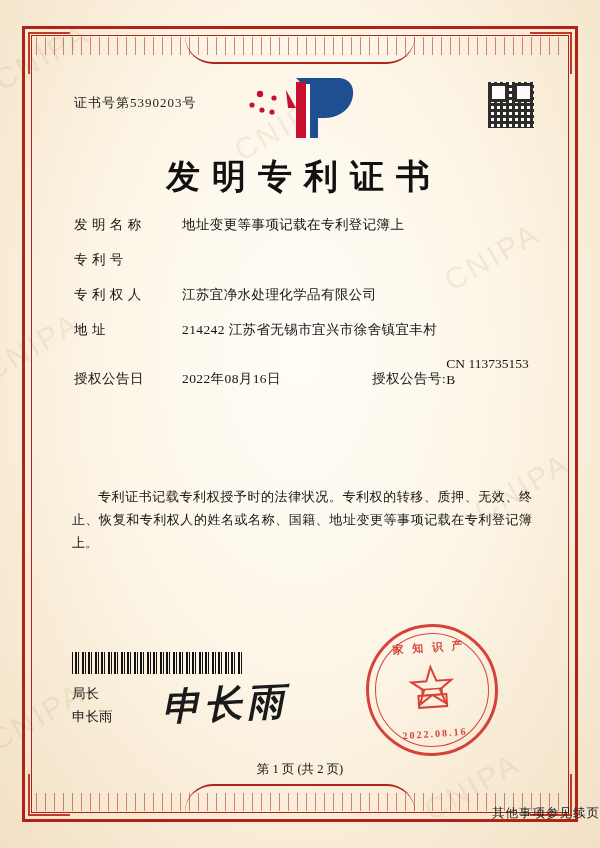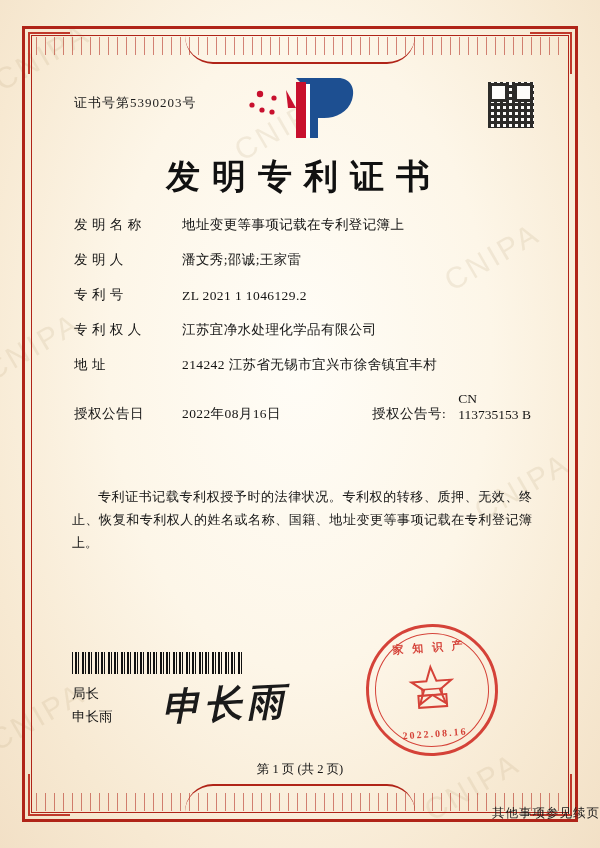--- a/index.html
+++ b/index.html
@@ -173,21 +173,21 @@
   }
   .frow.split .fvalue {
     flex: 0 0 auto;
     min-width: 150px;
   }
   .flabel2 {
     flex: 0 0 auto;
     margin-left: 40px;
     letter-spacing: 0.5px;
   }
-  .fvalue2 { flex: 1 1 auto; margin-left: 12px; }
+  .fvalue2 { flex: 1 1 auto; margin-left: 0; }
 
   
   .paras {
     position: absolute;
     left: 22px;
     right: 18px;
     top: 428px;
     font-size: 13px;
     line-height: 1.75;
     color: #141414;
@@ -339,28 +339,23 @@
 
     <div class="title">发明专利证书</div>
 
     <div class="fields">
 
       <div class="frow">
         <div class="flabel">发 明 名 称</div>
         <div class="fvalue">地址变更等事项记载在专利登记簿上</div>
       </div>
 
-      <div class="frow">
-        <div class="flabel">发 明 人</div>
-        <div class="fvalue">潘文秀;邵诚;王家雷</div>
-      </div>
 
       <div class="frow">
         <div class="flabel">专 利 号</div>
-        <div class="fvalue">ZL 2021 1 1046129.2</div>
       </div>
 
 
       <div class="frow">
         <div class="flabel">专 利 权 人</div>
         <div class="fvalue">江苏宜净水处理化学品有限公司</div>
       </div>
 
       <div class="frow">
         <div class="flabel">地 址</div>

